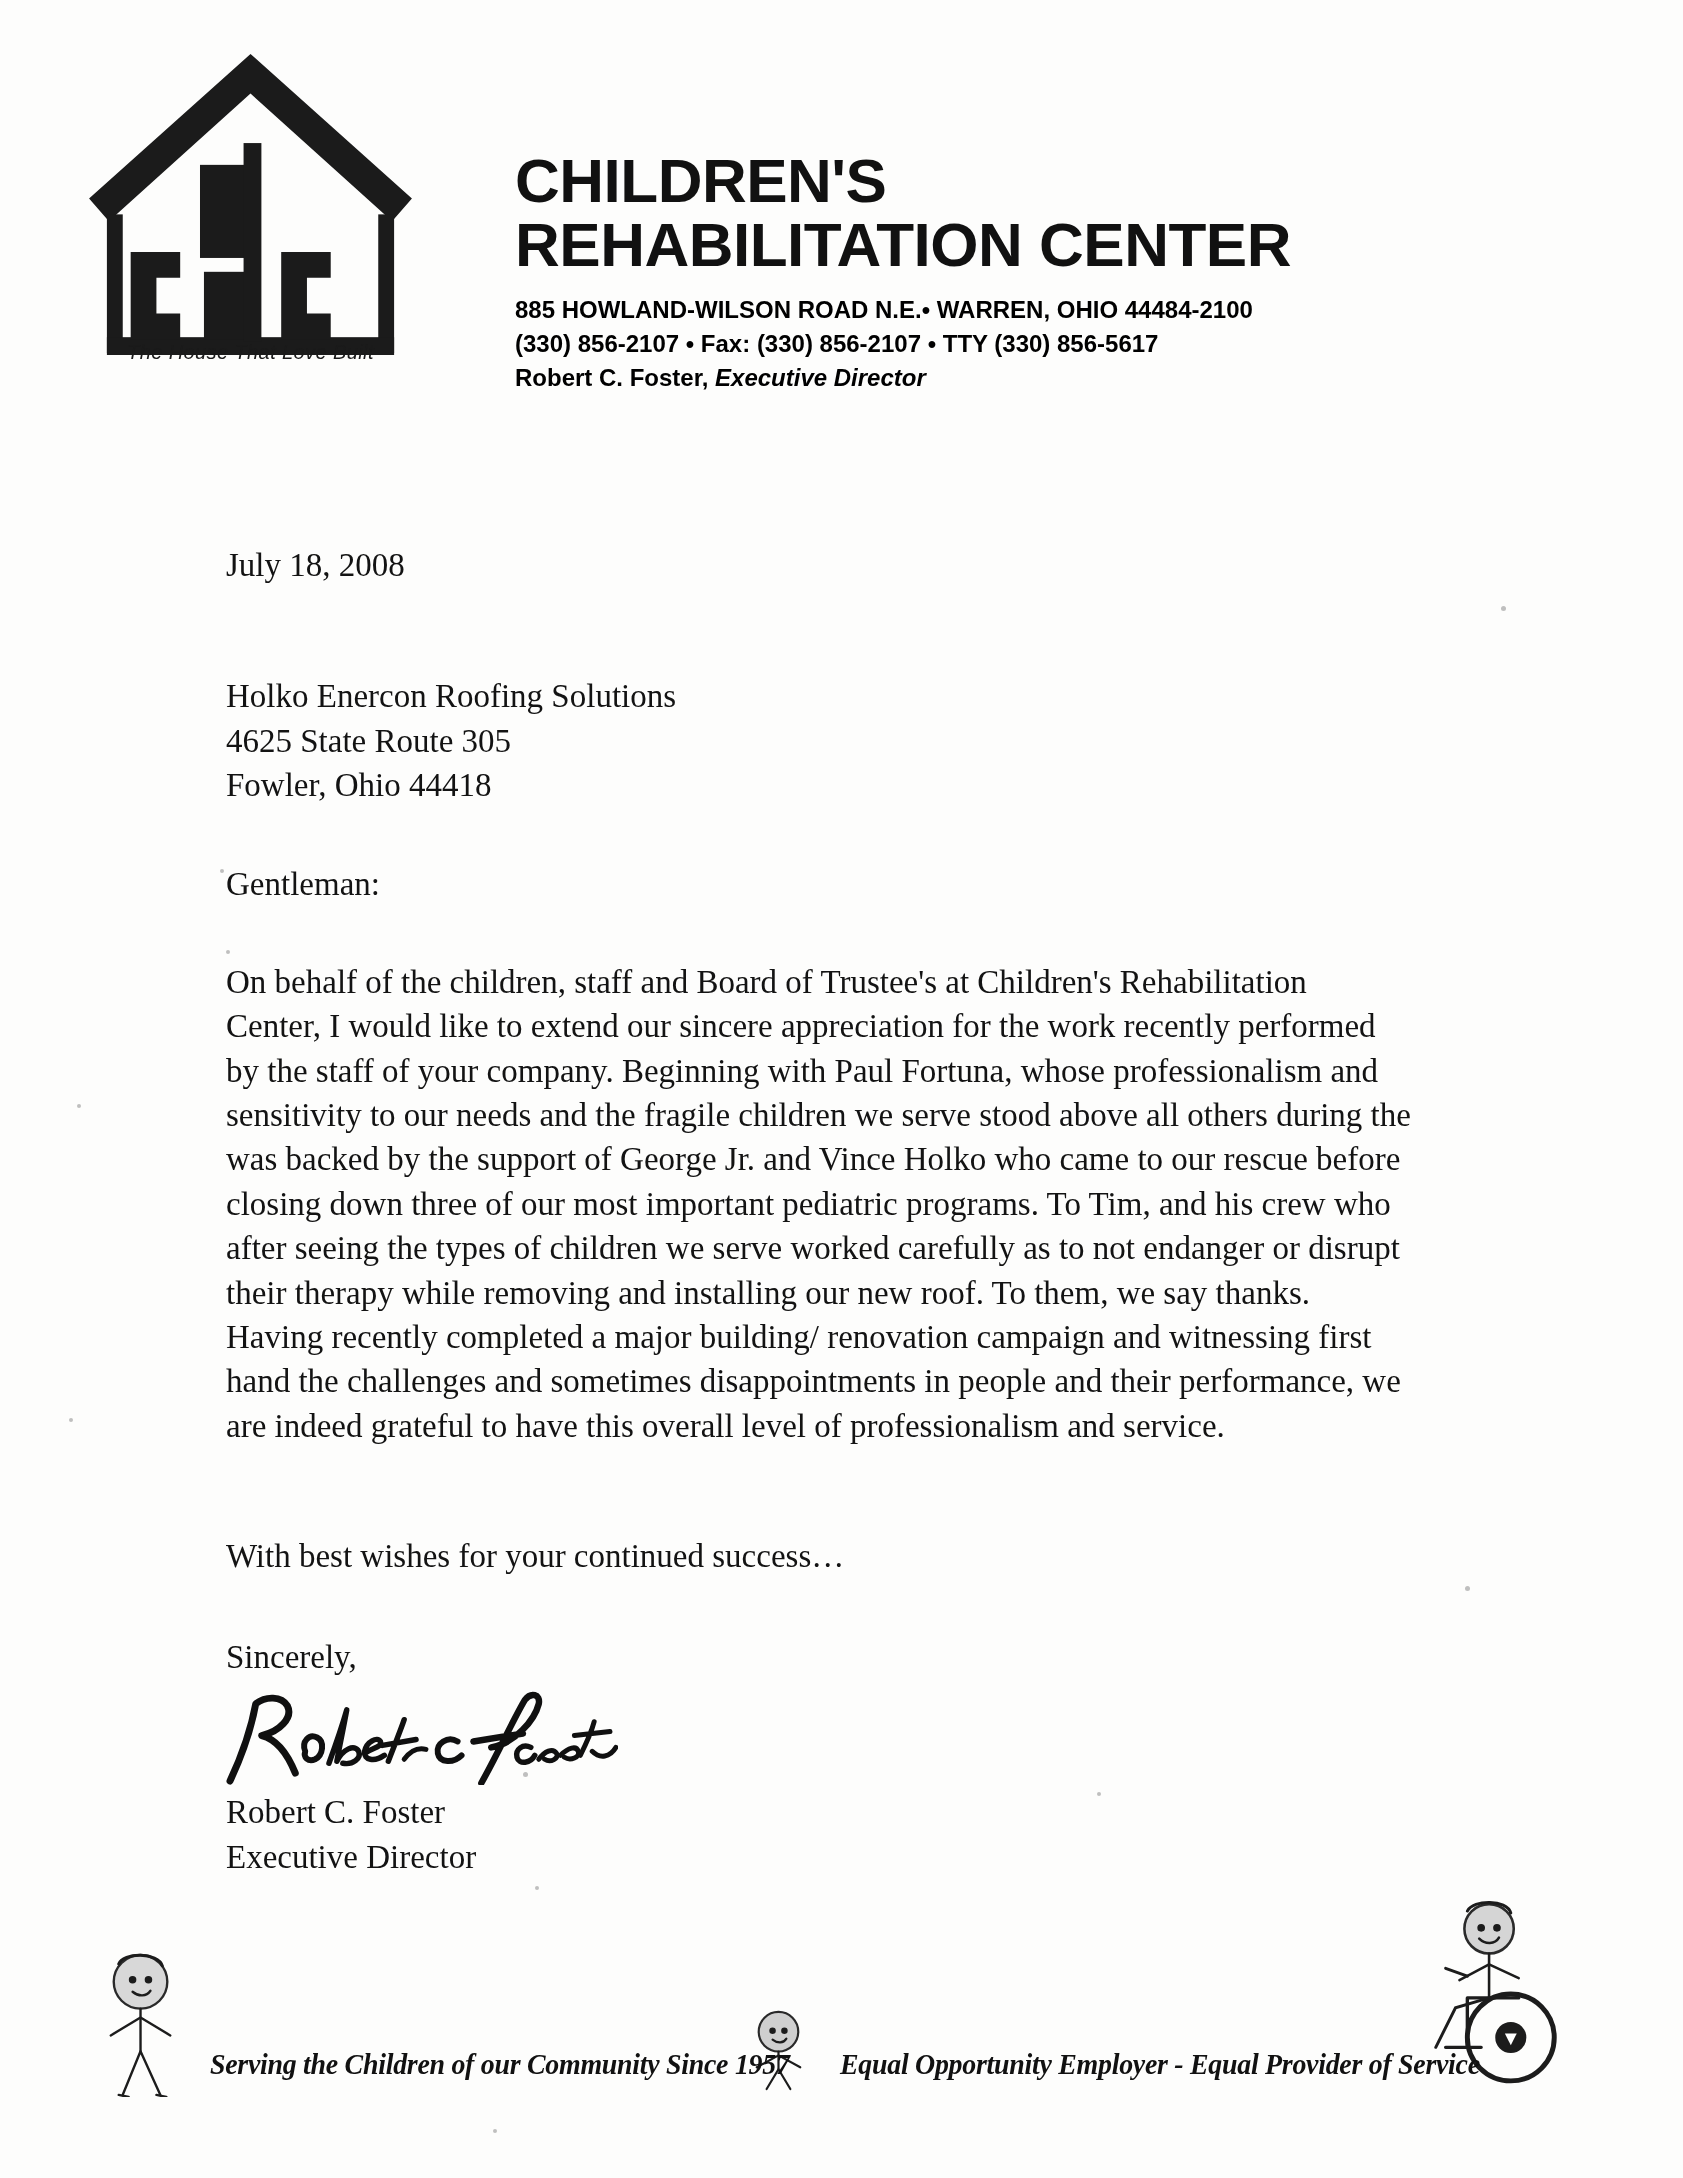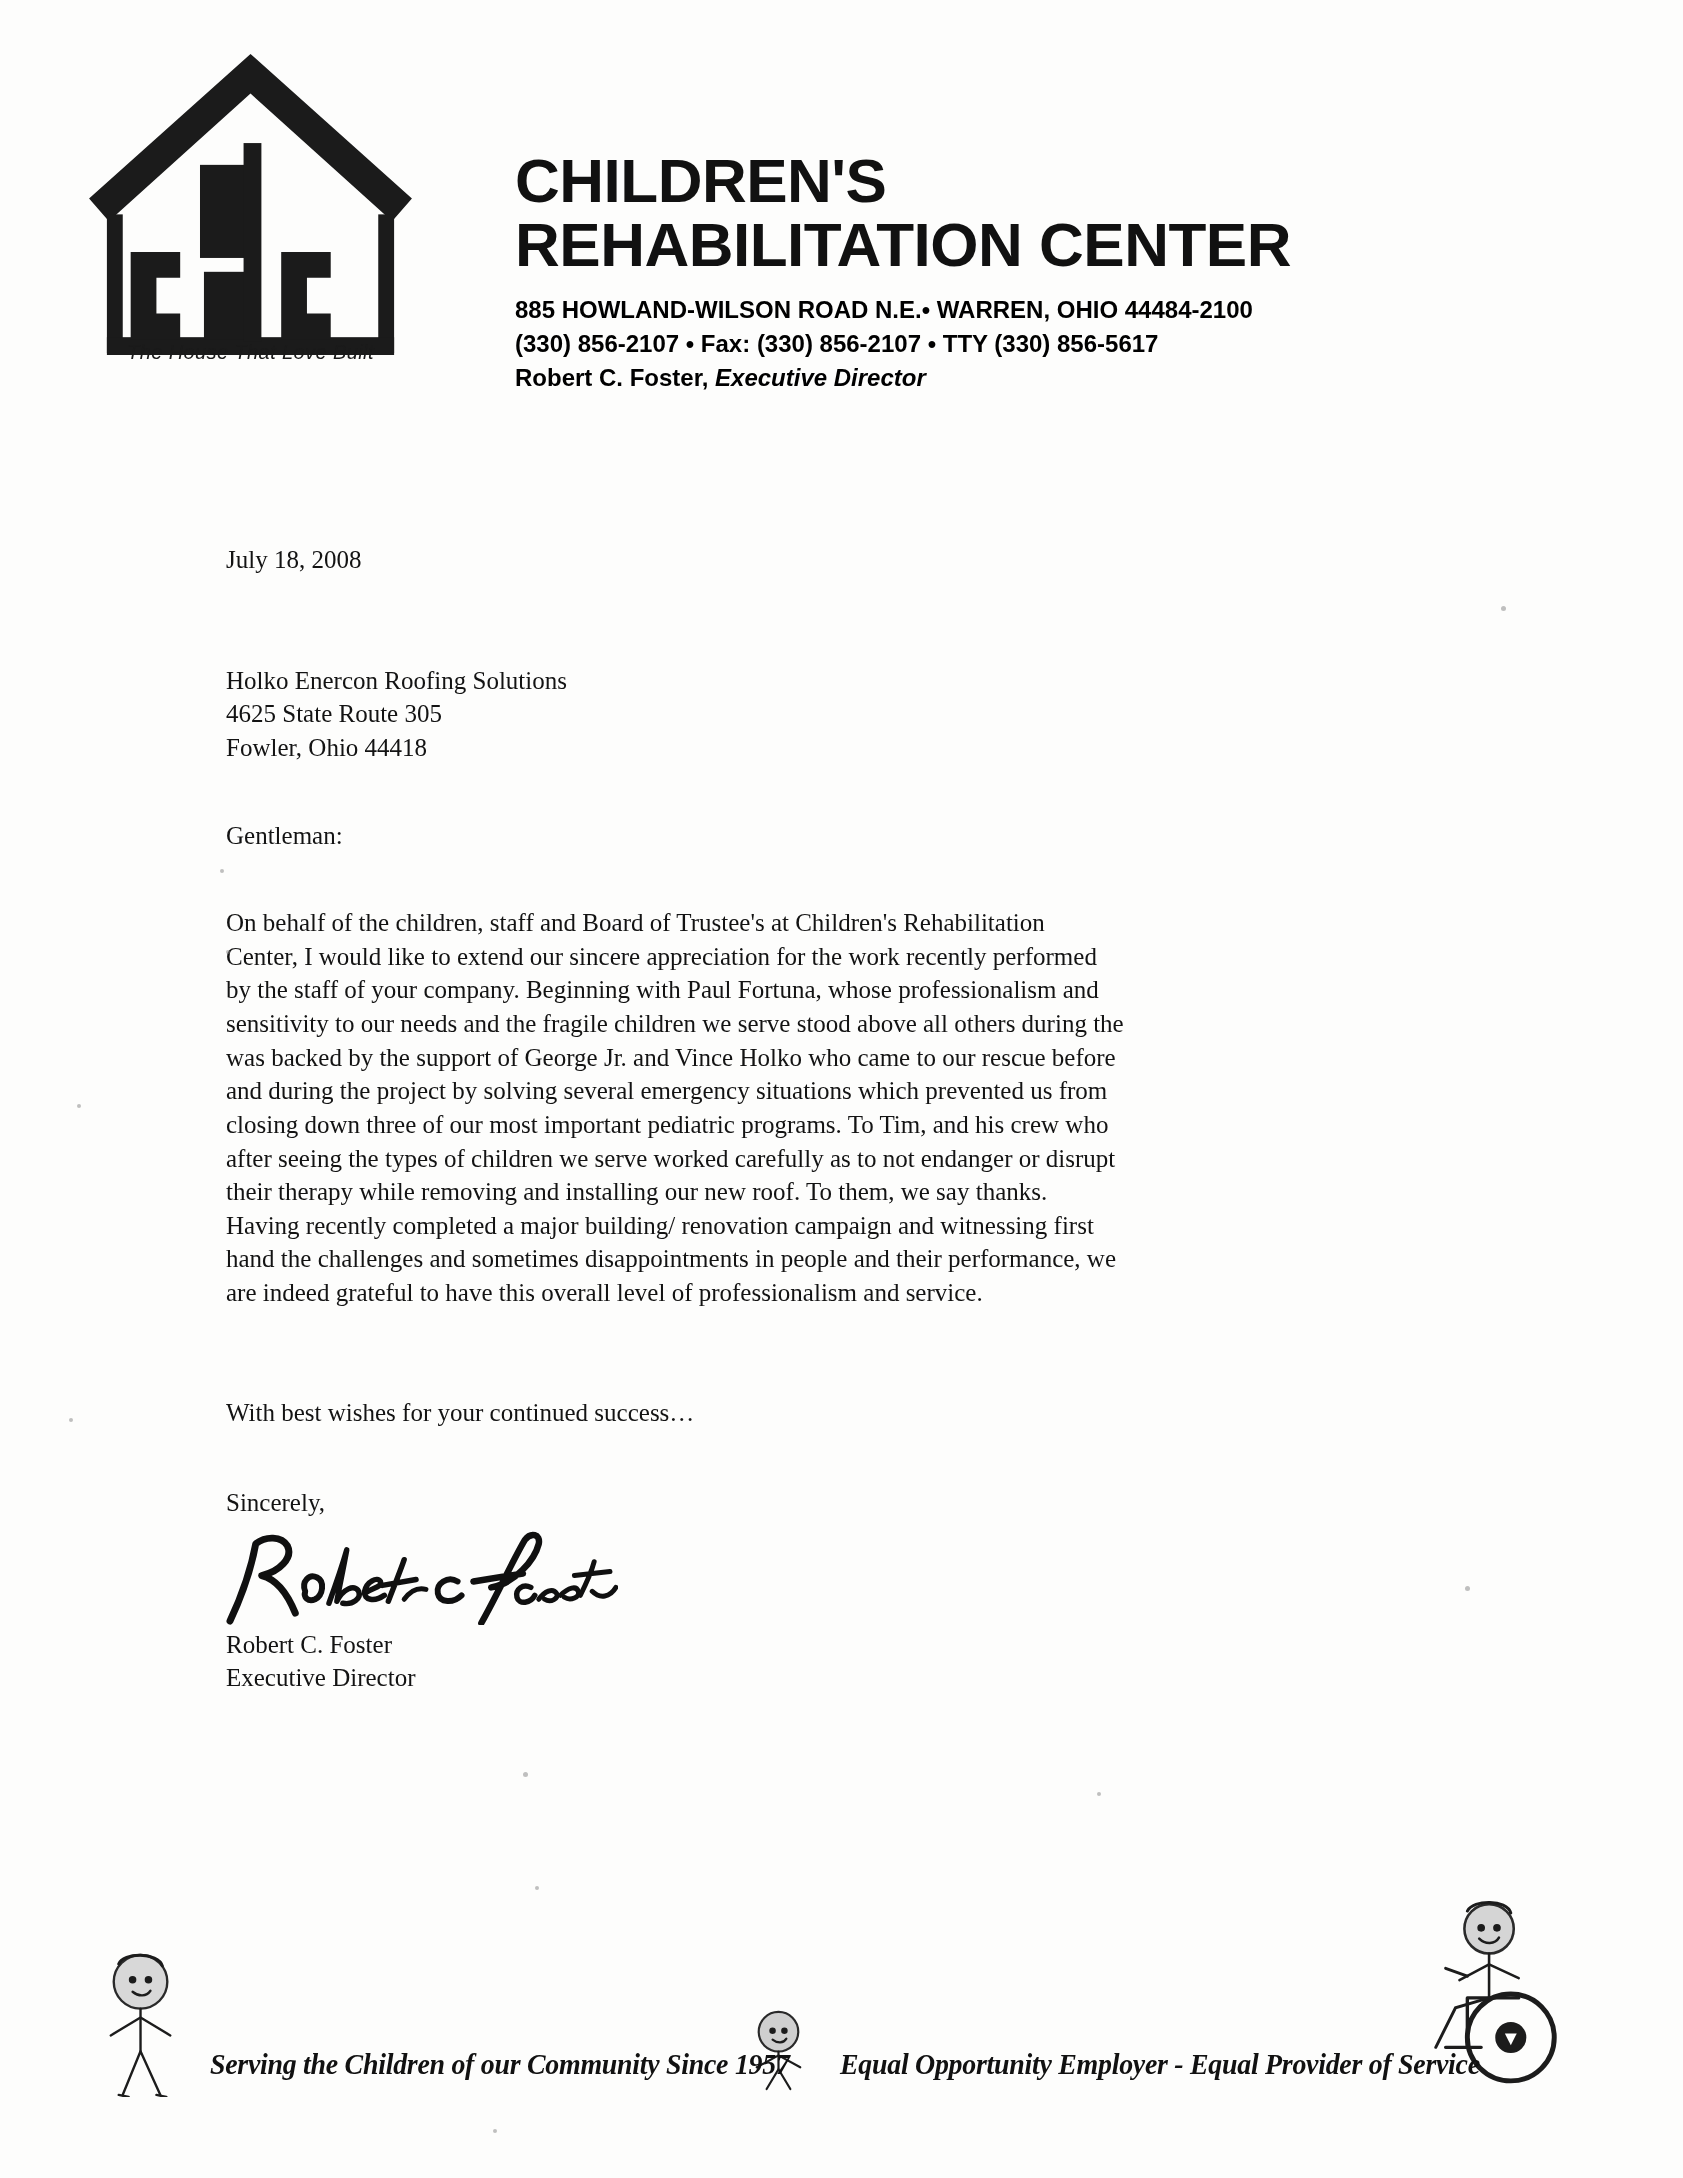--- a/index.html
+++ b/index.html
@@ -75,21 +75,21 @@
     font-style: italic;
   }
 
   
   .letter {
     position: absolute;
     left: 226px;
     top: 543px;
     width: 1218px;
     font-family: "Liberation Serif", serif;
-    font-size: 25px;
+    font-size: 33px;
     line-height: 1.345;
     color: #131313;
   }
   .date-line { margin-bottom: 87px; }
   .recipient { margin-bottom: 54px; }
   .recipient div { white-space: nowrap; }
   .salutation { margin-bottom: 54px; }
   .body-par {
     text-align: left;
     margin-bottom: 86px;
@@ -211,21 +211,20 @@
     </div>
 
     <div class="salutation">Gentleman:</div>
 
     <div class="body-par">
       <div>On behalf of the children, staff and Board of Trustee's at Children's Rehabilitation</div>
       <div>Center, I would like to extend our sincere appreciation for the work recently performed</div>
       <div>by the staff of your company. Beginning with Paul Fortuna, whose professionalism and</div>
       <div>sensitivity to our needs and the fragile children we serve stood above all others during the</div>
       <div>was backed by the support of George Jr. and Vince Holko who came to our rescue before</div>
-      <div>and during the project by solving several emergency situations which prevented us from</div>
       <div>closing down three of our most important pediatric programs. To Tim, and his crew who</div>
       <div>after seeing the types of children we serve worked carefully as to not endanger or disrupt</div>
       <div>their therapy while removing and installing our new roof. To them, we say thanks.</div>
       <div>Having recently completed a major building/ renovation campaign and witnessing first</div>
       <div>hand the challenges and sometimes disappointments in people and their performance, we</div>
       <div>are indeed grateful to have this overall level of professionalism and service.</div>
     </div>
 
     <div class="closing-line">With best wishes for your continued success…</div>
 

